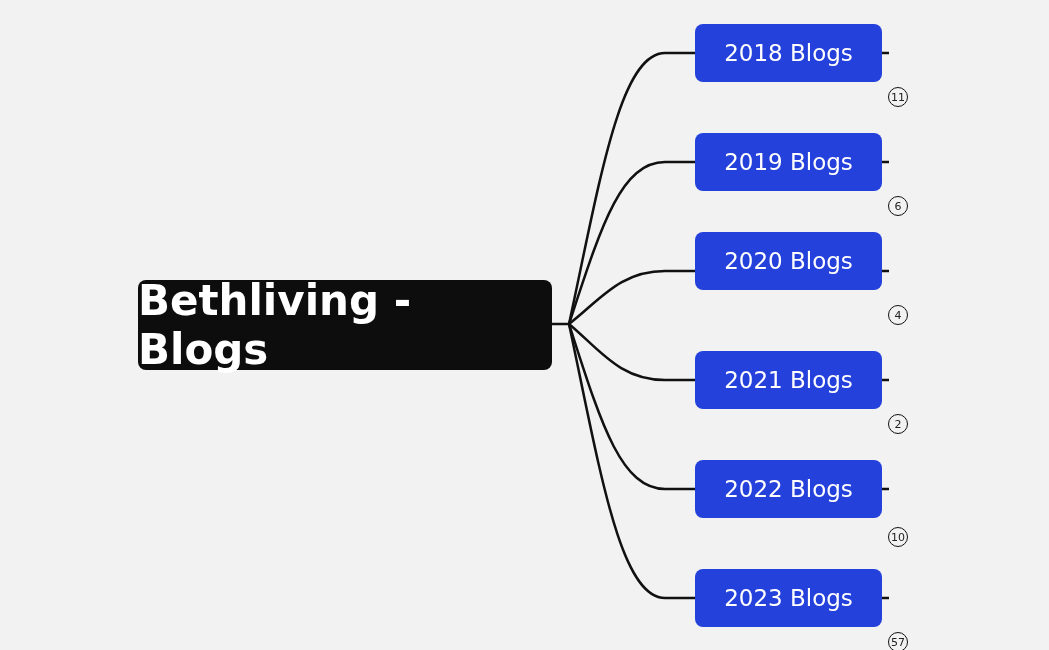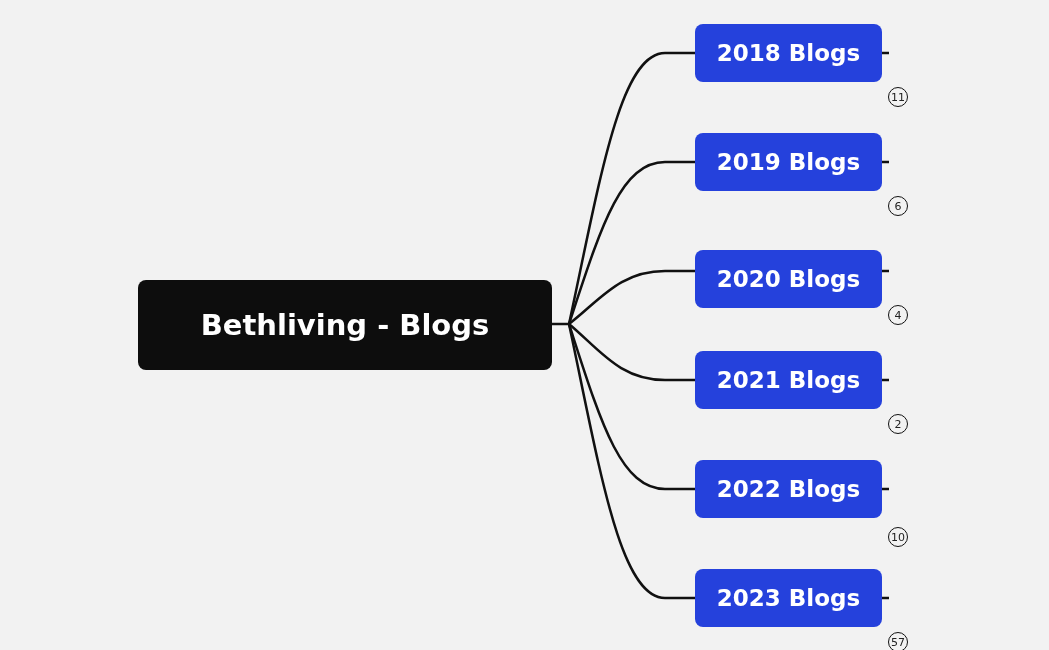--- a/index.html
+++ b/index.html
@@ -1,18 +1,18 @@
 <!DOCTYPE html>
 <html><head>
 <meta charset="utf-8">
 <style>
   html, body { margin:0; padding:0; }
   body { width:1049px; height:650px; background:#f2f2f2; position:relative; overflow:hidden; font-family:"DejaVu Sans", sans-serif; }
-  .root { position:absolute; left:138px; top:280px; width:414px; height:90px; background:#0d0d0d; border-radius:8px; color:#fff; font-size:29px; font-weight:bold; display:flex; align-items:center; justify-content:center; }
-  .node { position:absolute; left:695px; width:187px; height:58px; background:#2541dc; border-radius:8px; color:#fff; font-size:23px; font-weight:bold; display:flex; align-items:center; justify-content:center; }
+  .root { position:absolute; left:138px; top:280px; width:414px; height:90px; background:#0d0d0d; border-radius:8px; color:#fff; font-size:42px; font-weight:bold; display:flex; align-items:center; justify-content:center; }
+  .node { position:absolute; left:695px; width:187px; height:58px; background:#2541dc; border-radius:8px; color:#fff; font-size:23px; font-weight:normal; display:flex; align-items:center; justify-content:center; }
   .count { position:absolute; left:888px; width:20px; height:20px; border:1.5px solid #111; border-radius:50%; background:#f2f2f2; font-size:11px; color:#222; display:flex; align-items:center; justify-content:center; box-sizing:border-box;margin-top:44px; }
   svg.lines { position:absolute; left:0; top:0; }
 </style>
 </head>
 <body>
 
 <svg class="lines" width="1049" height="650">
   <g fill="none" stroke="#111" stroke-width="2.5">
     <line x1="552" y1="324" x2="569" y2="324"></line>
     <path d="M569 324 C 600 180, 620 53, 665 53 L 695 53"></path>
@@ -37,21 +37,21 @@
 <div class="node" style="top:24px">
     <span>2018 Blogs</span>
   </div>
 <div class="count" style="top:43px">11</div>
 
 <div class="node" style="top:133px">
     <span>2019 Blogs</span>
   </div>
 <div class="count" style="top:152px">6</div>
 
-<div class="node" style="top:250px">
+<div class="node" style="top:232px">
     <span>2020 Blogs</span>
   </div>
 <div class="count" style="top:261px">4</div>
 
 <div class="node" style="top:351px">
     <span>2021 Blogs</span>
   </div>
 <div class="count" style="top:370px">2</div>
 
 <div class="node" style="top:460px">

